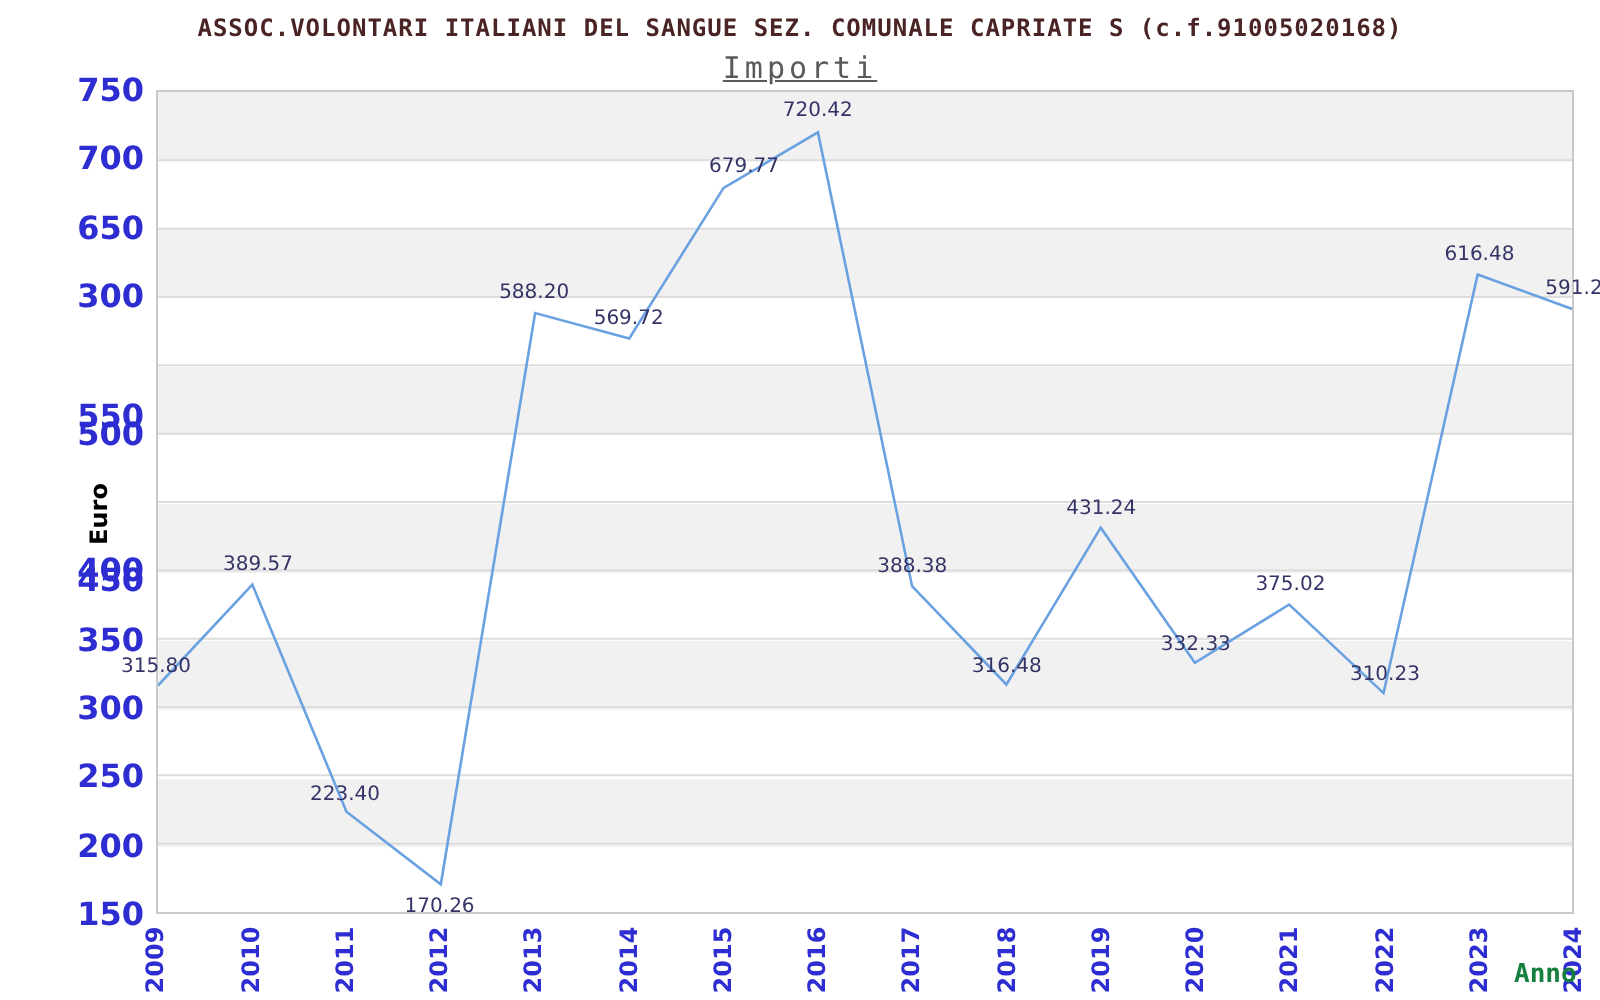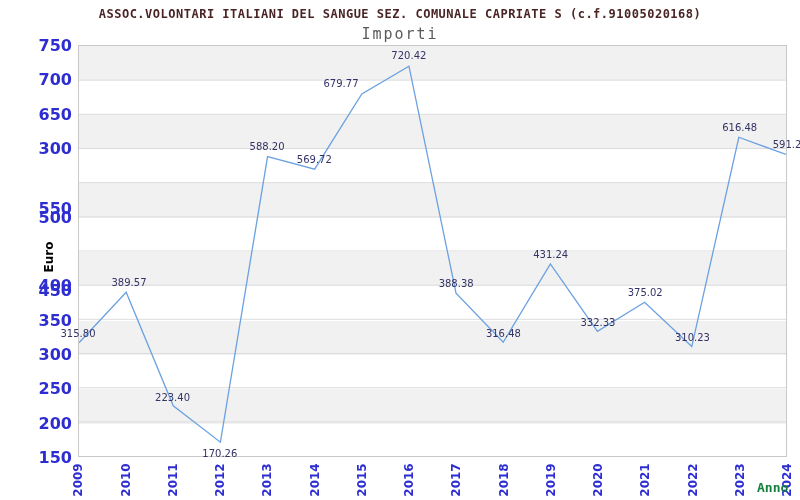--- a/index.html
+++ b/index.html
@@ -9,20 +9,21 @@
   }
   .chart-title{
     position:absolute;top:7px;left:0;width:800px;text-align:center;
     font-family:"DejaVu Sans Mono",monospace;font-weight:bold;font-size:12px;
     color:#4a2424;letter-spacing:0.5px;white-space:nowrap;
   }
   .chart-subtitle{
     position:absolute;top:25px;left:0;width:800px;text-align:center;
     font-family:"DejaVu Sans Mono",monospace;font-size:15px;letter-spacing:2px;
     color:#5a5a5a;
+    text-decoration:underline;
   }
   .plot-area{
     position:absolute;left:78px;top:45px;width:709px;height:412px;
     box-sizing:border-box;border:1px solid #c9c9c9;
     background:repeating-linear-gradient(to bottom,
       #f1f1f1 0px,#f1f1f1 34.333px,#ffffff 34.333px,#ffffff 68.667px);
   }
   .plot-area svg{position:absolute;left:0;top:0;width:100%;height:100%;display:block;}
   .ytick{
     position:absolute;left:18px;width:54px;text-align:right;
@@ -143,21 +144,21 @@
       <span>2024</span>
     </div>
   </div>
 <div id="pointlabel-layer">
     <div class="point-label" style="left: 78px; top: 339.151px;">315.80</div>
     <div class="point-label" style="left: 109px; top: 288.495px; margin-left: 20px;">389.57</div>
     <div class="point-label" style="left: 172.533px; top: 402.599px;">223.40</div>
     <div class="point-label" style="left: 219.8px; top: 459px;">170.26</div>
     <div class="point-label" style="left: 267.067px; top: 152.103px;">588.20</div>
     <div class="point-label" style="left: 314.333px; top: 164.792px;">569.72</div>
-    <div class="point-label" style="left: 341px; top: 89.2246px;">679.77</div>
+    <div class="point-label" style="left: 372px; top: 89.2246px;">679.77</div>
     <div class="point-label" style="left: 408.867px; top: 61.3116px;">720.42</div>
     <div class="point-label" style="left: 456.133px; top: 289.312px;">388.38</div>
     <div class="point-label" style="left: 503.4px; top: 338.684px;">316.48</div>
     <div class="point-label" style="left: 550.667px; top: 259.882px;">431.24</div>
     <div class="point-label" style="left: 597.933px; top: 327.8px;">332.33</div>
     <div class="point-label" style="left: 645.2px; top: 298.486px;">375.02</div>
     <div class="point-label" style="left: 692.467px; top: 342.975px;">310.23</div>
     <div class="point-label" style="left: 739.733px; top: 132.684px;">616.48</div>
     <div class="point-label" style="left: 787px; top: 150.043px;">591.2</div>
   </div>

